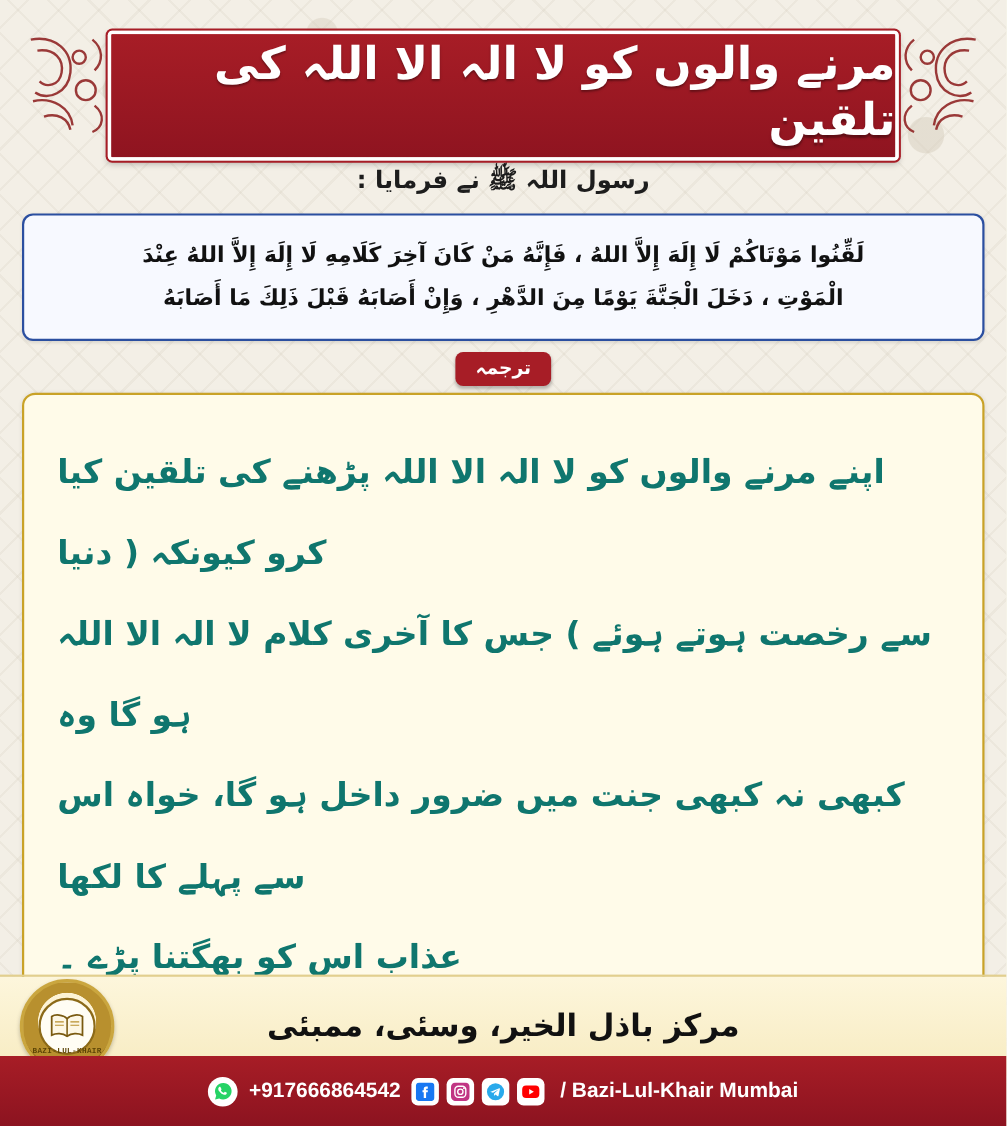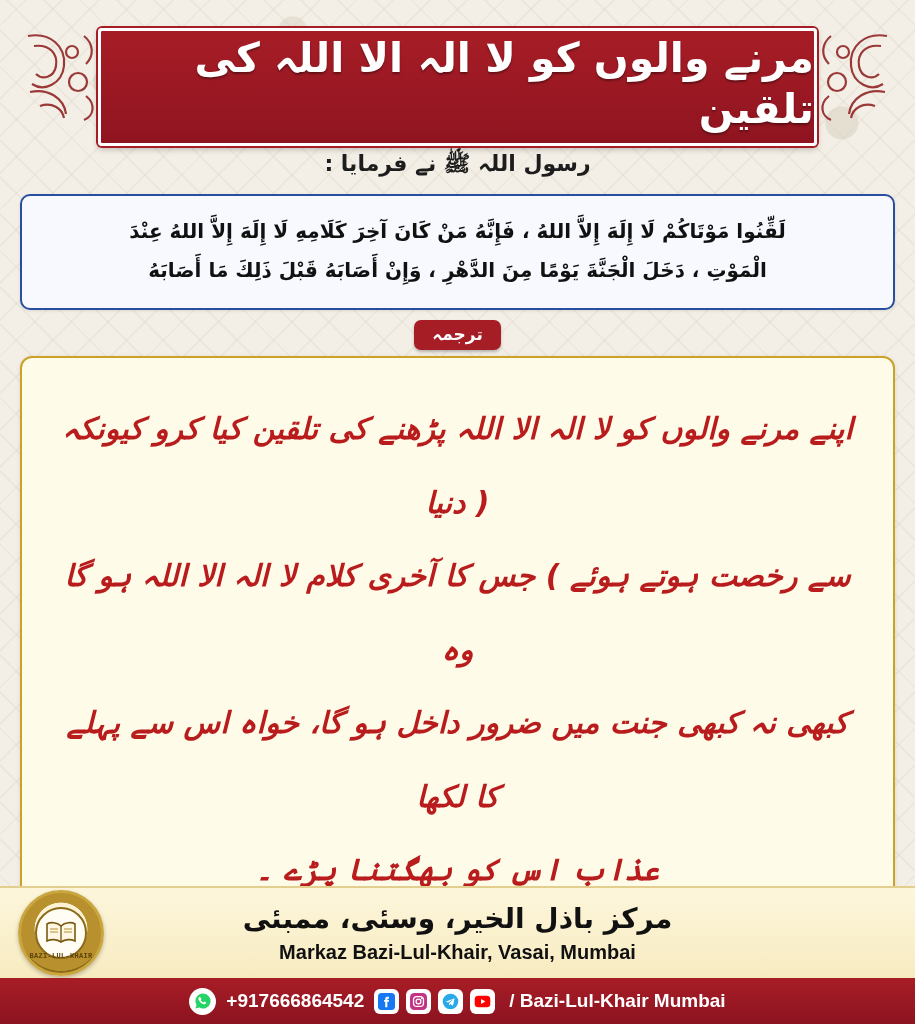--- a/index.html
+++ b/index.html
@@ -106,27 +106,26 @@
     border: 2px solid #c9a227;
     border-radius: 12px;
     background: #fffbe9;
     padding: 34px 30px 18px 30px;
     min-height: 455px;
     box-shadow: 0 1px 4px rgba(0,0,0,.10);
     display: flex; flex-direction: column; justify-content: space-between;
   }
   .urdu-text {
     direction: rtl;
-    text-align: center;
+    text-align: left;
     font-size: 30px;
     line-height: 2.45;
-    color: #b91c1c;
+    color: #0f766e;
     font-weight: 700;
     font-family: "DejaVu Sans", sans-serif;
-    font-style: italic;
   }
   .reference {
     direction: rtl;
     text-align: center;
     font-size: 18px;
     color: #1a1a1a;
     margin-top: 18px;
     font-weight: 700;
   }
 
@@ -163,21 +162,21 @@
     background: #fffdf4; border: 2px solid #8c6a18;
     display: flex; align-items: center; justify-content: center;
   }
   .logo-caption {
     position: absolute; bottom: 13px; width: 100%;
     text-align: center; font-size: 7px; font-weight: 700; color: #5c4406;
     letter-spacing: .3px;
     font-family: Liberation Mono, monospace;
   }
   .footer-bar {
-    position: absolute; left: 0; right: 0; bottom: 0; height: 46px;
+    position: absolute; left: 0; right: 0; bottom: 0; height: 64px;
     background: linear-gradient(180deg,#a71d26 0%, #8c1320 100%);
     display: flex; align-items: center; justify-content: center; gap: 10px;
     color: #fff;
   }
   .contact {
     font-size: 19px; font-weight: 700; font-family: "Liberation Sans", sans-serif;
     display: flex; align-items: center; gap: 8px;
   }
   .social {
     display: flex; align-items: center; gap: 7px;
@@ -252,21 +251,20 @@
       <div class="urdu-text">سے رخصت ہوتے ہوئے ) جس کا آخری کلام لا الہ الا اللہ ہو گا وہ</div>
       <div class="urdu-text">کبھی نہ کبھی جنت میں ضرور داخل ہو گا، خواہ اس سے پہلے کا لکھا</div>
       <div class="urdu-text">عذاب اس کو بھگتنا پڑے ۔</div>
     </div>
     <div class="reference">( صحیح مسلم، حدیث نمبر : 917)</div>
   </div>
 
   <div class="footer">
     <div class="footer-top">
       <div class="org-urdu">مرکز باذل الخیر، وسئی، ممبئی</div>
-      <div class="org-en">Markaz Bazi-Lul-Khair, Vasai, Mumbai</div>
     </div>
 
     <div class="logo">
       <div class="logo-inner">
         <svg width="34" height="26" viewBox="0 0 34 26">
           <path d="M17 6 C13 2, 6 2, 3 4 L3 21 C7 19, 13 19, 17 22 C21 19, 27 19, 31 21 L31 4 C28 2, 21 2, 17 6 Z" fill="#fdf7e4" stroke="#7a5a10" stroke-width="1.6"></path>
           <path d="M17 6 L17 22" stroke="#7a5a10" stroke-width="1.4"></path>
           <path d="M6 9 H14 M6 12 H14 M20 9 H28 M20 12 H28" stroke="#b8902e" stroke-width="1"></path>
         </svg>
       </div>

